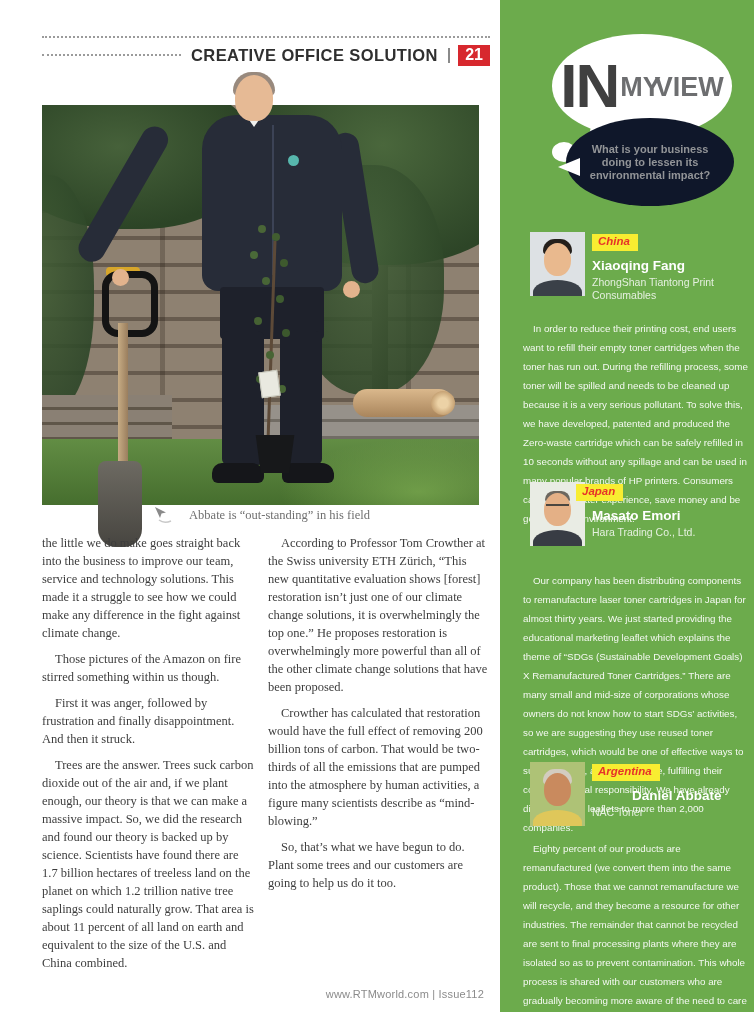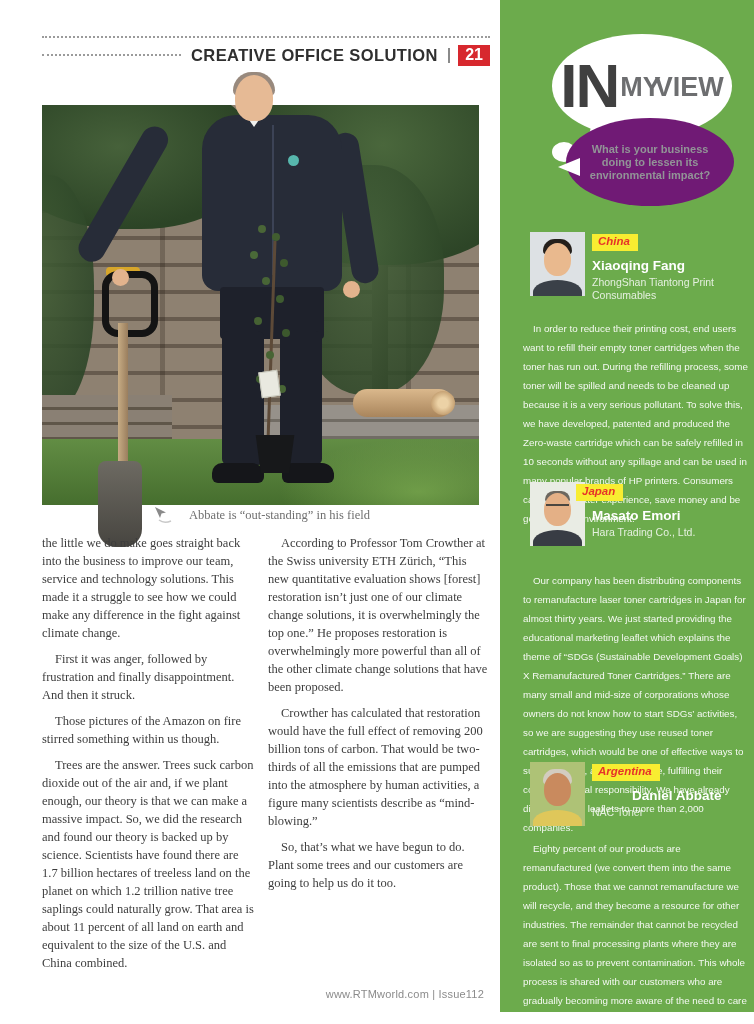--- a/index.html
+++ b/index.html
@@ -100,21 +100,21 @@
   .sidebar{position:absolute;left:500px;top:0;width:254px;height:1012px;background:#6cab4c;}
   .bubble-logo{position:absolute;left:52px;top:34px;width:180px;height:104px;background:#fff;
                border-radius:50%;display:flex;align-items:center;justify-content:center;}
   .bubble-logo::after{content:"";position:absolute;left:34px;bottom:-10px;width:26px;height:22px;background:#fff;
                clip-path:polygon(0 100%,20% 0,100% 18%);}
   .logo-in{font-size:62px;font-weight:bold;color:#404040;line-height:.85;letter-spacing:-2px;}
   .logo-col{display:flex;flex-direction:row;margin-left:2px;margin-top:4px;}
   .logo-my{font-size:27px;font-weight:bold;color:#6d6e70;line-height:.95;}
   .logo-view{font-size:27px;font-weight:bold;color:#6d6e70;line-height:.95;margin-left:-6px;}
   .dot-bubble{position:absolute;left:52px;top:142px;width:24px;height:20px;background:#fff;border-radius:50%;}
-  .bubble-q{position:absolute;left:66px;top:118px;width:168px;height:88px;background:#701a75;border-radius:50%;
+  .bubble-q{position:absolute;left:66px;top:118px;width:168px;height:88px;background:#0f172a;border-radius:50%;
             display:flex;align-items:center;justify-content:center;text-align:center;}
   .bubble-q::before{content:"";position:absolute;left:-8px;top:40px;width:22px;height:18px;background:#fff;
             clip-path:polygon(0 50%,100% 0,100% 100%);}
   .bubble-q span{font-size:11px;font-weight:bold;color:#929497;line-height:13px;padding:0 14px;}
 
   .profile-photo{position:absolute;width:55px;height:64px;overflow:hidden;}
   .pp-1{left:30px;top:232px;background:#dde1e4;}
   .pp-2{left:30px;top:482px;background:#e9ece4;}
   .pp-3{left:30px;top:762px;background:#aec276;}
   .av-head{position:absolute;left:14px;top:11px;width:27px;height:33px;border-radius:50% 50% 46% 46%;}
@@ -195,22 +195,22 @@
   <div class="caption-row">
     <svg width="30" height="18" viewBox="0 0 30 18">
       <path d="M4 1 L9 12 L10.5 7.5 L15 6.5 Z" fill="#8a8a8a"></path>
       <path d="M8 14 Q13 18 20 15" stroke="#c9c9c9" stroke-width="1.6" fill="none"></path>
     </svg>
     <span class="caption">Abbate is “out-standing” in his field</span>
   </div>
 
   <div class="col col-1">
     <p class="no-indent">the little we do make goes straight back into the business to improve our team, service and technology solutions. This made it a struggle to see how we could make any difference in the fight against climate change.</p>
+    <p>Those pictures of the Amazon on fire stirred something within us though.</p>
     <p>First it was anger, followed by frustration and finally disappointment. And then it struck.</p>
-    <p>Those pictures of the Amazon on fire stirred something within us though.</p>
     <p>Trees are the answer. Trees suck carbon dioxide out of the air and, if we plant enough, our theory is that we can make a massive impact. So, we did the research and found our theory is backed up by science. Scientists have found there are 1.7 billion hectares of treeless land on the planet on which 1.2 trillion native tree saplings could naturally grow. That area is about 11 percent of all land on earth and equivalent to the size of the U.S. and China combined.</p>
   </div>
   <div class="col col-2">
     <p>According to Professor Tom Crowther at the Swiss university ETH Zürich, “This new quantitative evaluation shows [forest] restoration isn’t just one of our climate change solutions, it is overwhelmingly the top one.” He proposes restoration is overwhelmingly more powerful than all of the other climate change solutions that have been proposed.</p>
     <p>Crowther has calculated that restoration would have the full effect of removing 200 billion tons of carbon. That would be two-thirds of all the emissions that are pumped into the atmosphere by human activities, a figure many scientists describe as “mind-blowing.”</p>
     <p>So, that’s what we have begun to do. Plant some trees and our customers are going to help us do it too.</p>
   </div>
 
   <div class="footer">www.RTMworld.com | Issue112</div>
 

